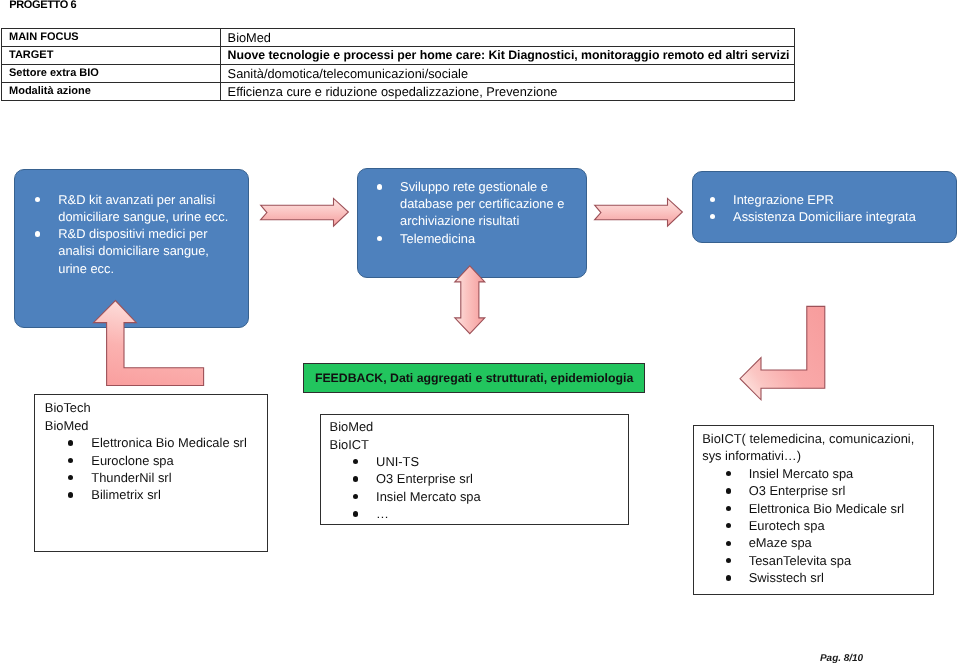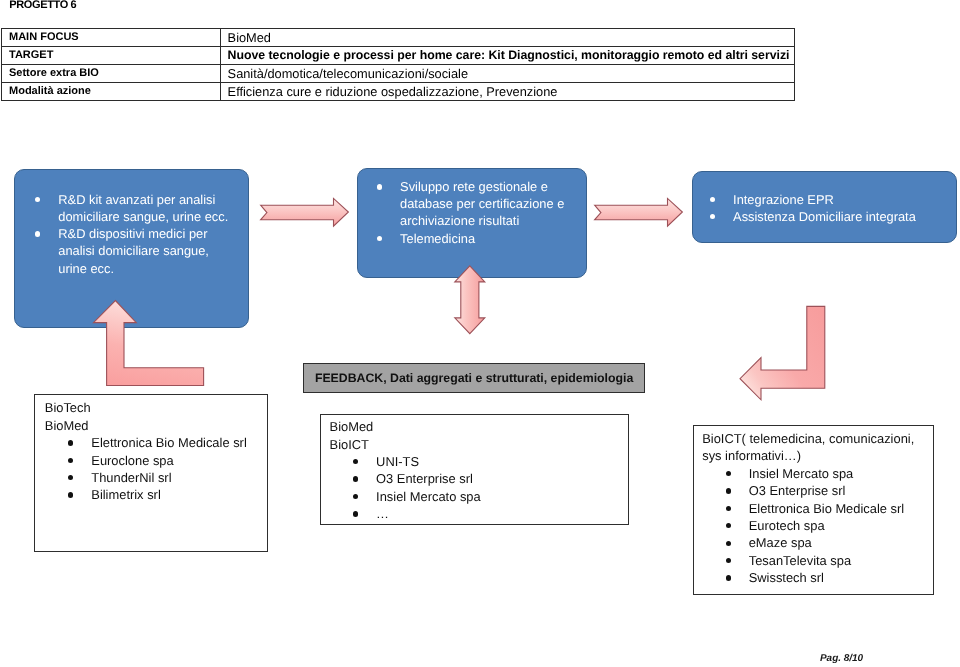--- a/index.html
+++ b/index.html
@@ -30,21 +30,21 @@
 
   
   .wbox{position:absolute;border:1.25px solid #2e2e2e;box-sizing:border-box;background:#fff;
         font-size:12.9px;color:#111;}
   .wbox .hdr{line-height:17.4px;white-space:nowrap;}
   .wbox ul{margin:0;padding:0;list-style:none;}
   .wbox li{position:relative;line-height:17.4px;padding-left:46.5px;white-space:nowrap;}
   .wbox li::before{content:"";position:absolute;left:23.4px;top:6.1px;width:5.3px;height:5.3px;
                    border-radius:50%;background:#111;}
 
-  #feedback-box{position:absolute;border:1.25px solid #2e2e2e;box-sizing:border-box;background:#a3a3a3;
+  #feedback-box{position:absolute;border:1.25px solid #2e2e2e;box-sizing:border-box;background:#22c55e;
      display:flex;align-items:center;justify-content:center;font-weight:bold;font-size:12.3px;color:#111;}
 
   #page-number{position:absolute;font-size:10px;font-style:italic;font-weight:bold;color:#1a1a1a;letter-spacing:-0.05px;}
 
   svg.arrow{position:absolute;overflow:visible;}
 </style>
 </head>
 <body>
 
 <div id="page-title" class="abs">PROGETTO 6</div>

